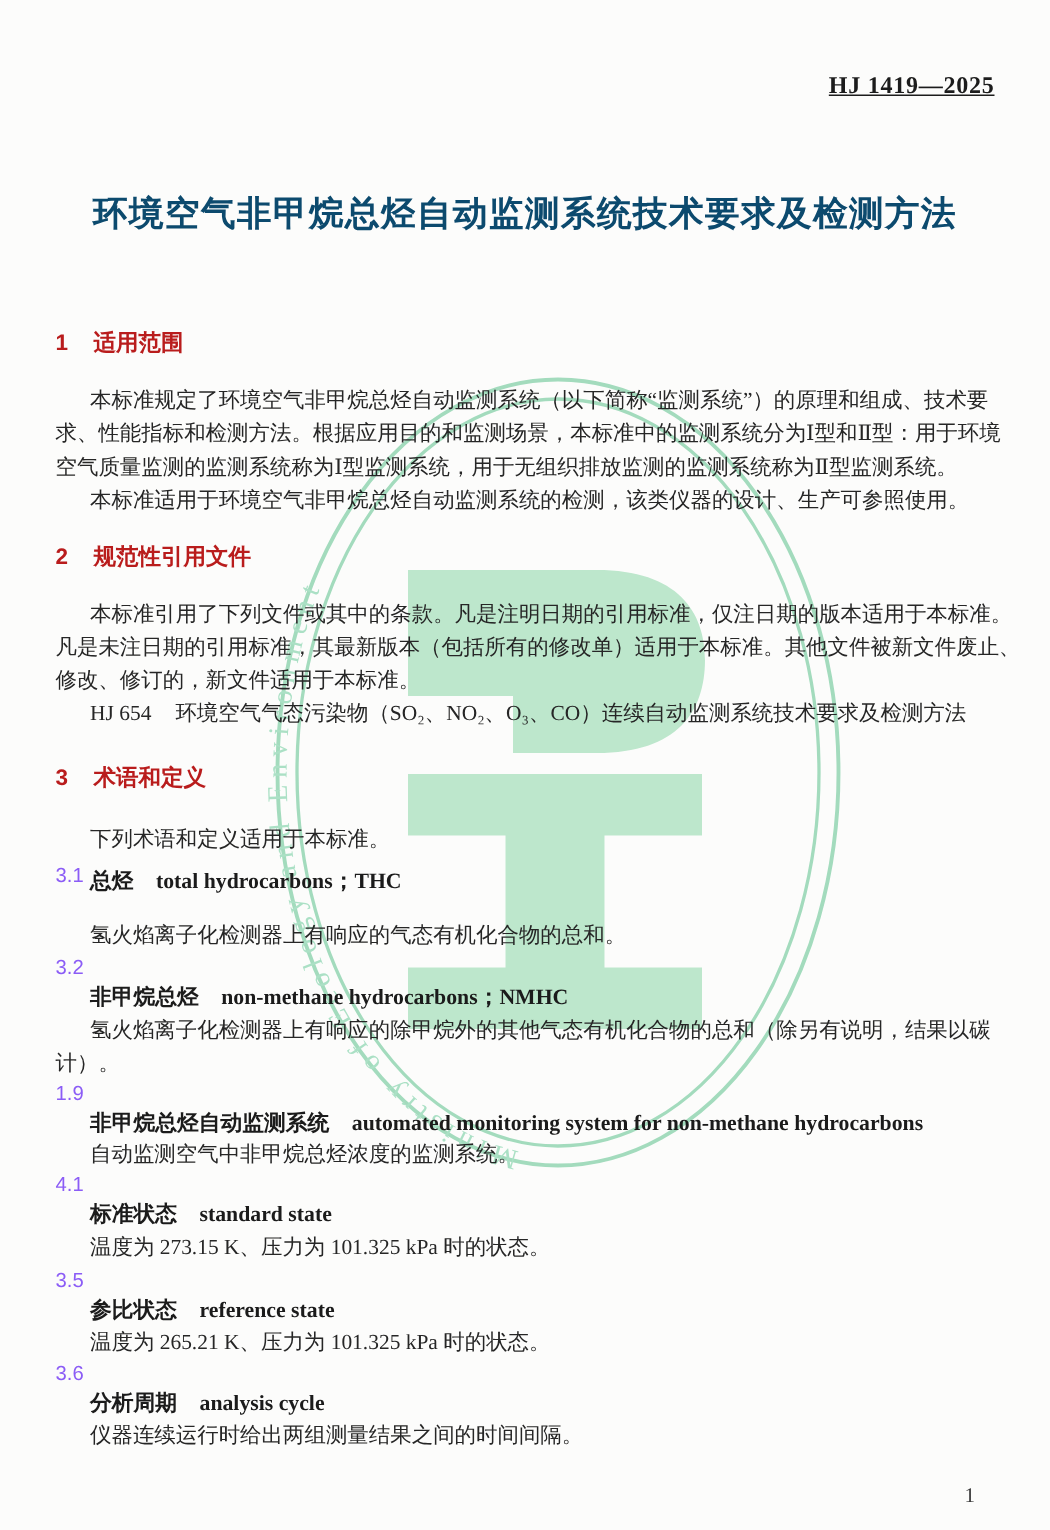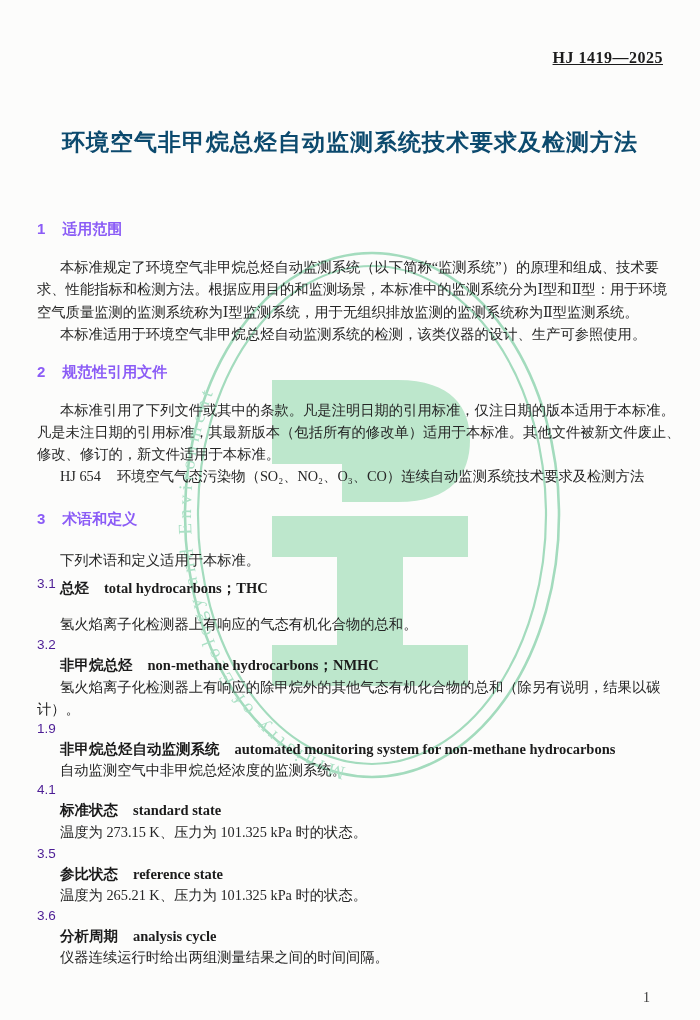--- a/index.html
+++ b/index.html
@@ -20,26 +20,26 @@
     font:bold 23px "Liberation Sans","DejaVu Sans",sans-serif;
     letter-spacing:1px;color:#0c4a6e;white-space:nowrap;
   }
   .line{
     position:absolute;left:37px;height:20px;line-height:20px;
     font-size:14.3px;white-space:nowrap;color:#262626;
   }
   .ind{left:60px;}
   .h{
     font-family:"Liberation Sans","DejaVu Sans",sans-serif;
-    font-weight:bold;font-size:15px;color:#8b5cf6;
+    font-weight:bold;font-size:15px;color:#b91c1c;
   }
   .h .hnum{margin-right:17px;}
   .tnum{
     font-family:"Liberation Sans","DejaVu Sans",sans-serif;
-    font-size:13.5px;color:#4c1d95;
+    font-size:13.5px;color:#8b5cf6;
   }
   .term .zh{
     font-family:"Liberation Sans","DejaVu Sans",sans-serif;
     font-weight:bold;font-size:14.5px;color:#1b1b1b;
   }
   .term .en{
     font-family:"Liberation Serif","DejaVu Serif",serif;
     font-weight:bold;font-size:14.5px;color:#1b1b1b;margin-left:15px;
   }
   .ref .code{margin-right:16px;}

